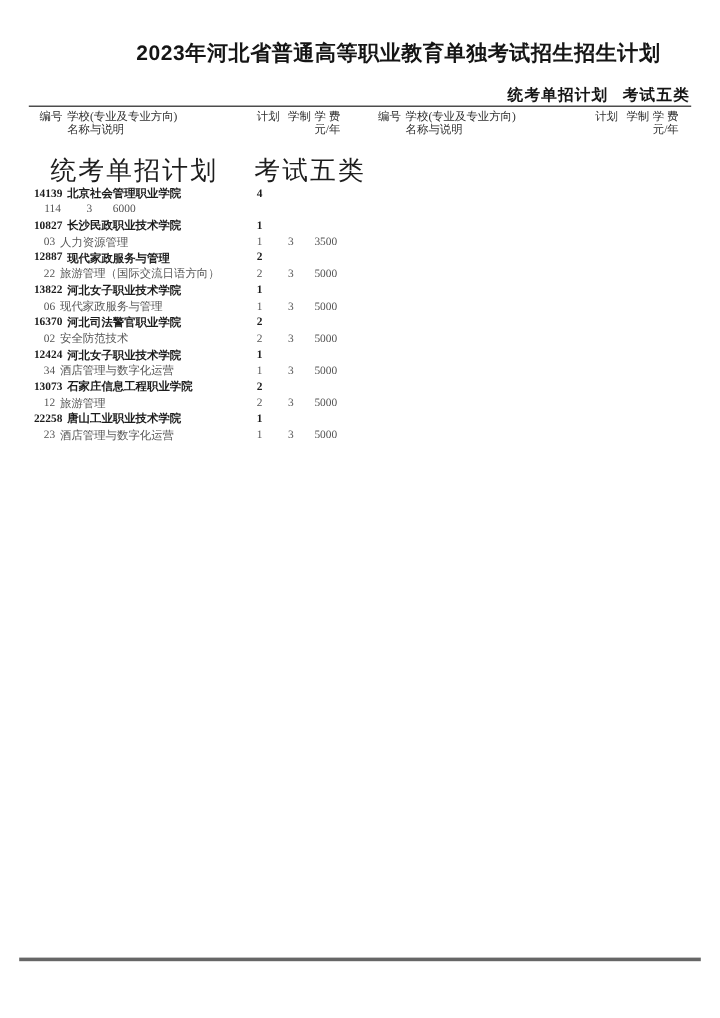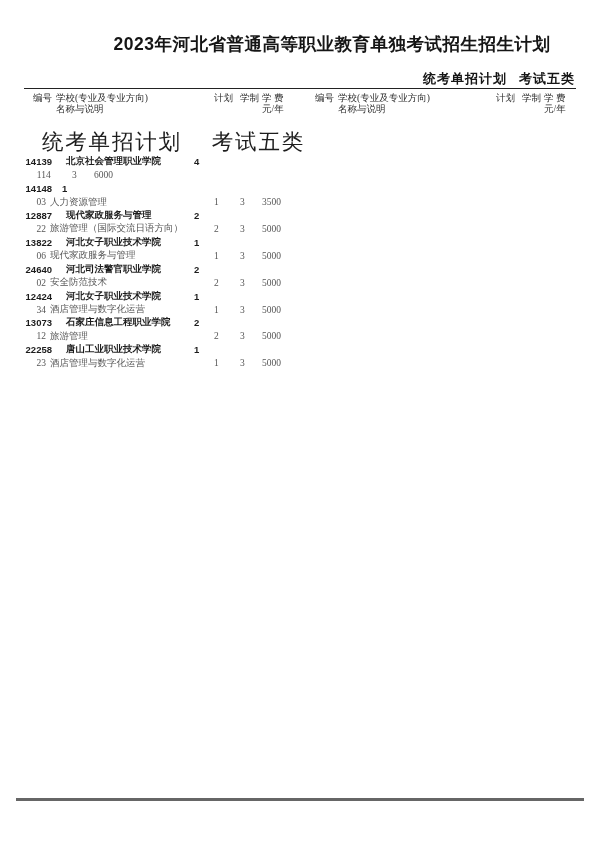--- a/index.html
+++ b/index.html
@@ -36,22 +36,22 @@
   .section-heading{
     position:absolute;top:127px;left:42px;
     font-size:21.5px;color:#1d1d1d;letter-spacing:1.8px;white-space:nowrap;
   }
   .section-heading .gap{margin-left:30px;}
   .rows{
     position:absolute;top:155px;left:24px;width:270px;
   }
   .row{display:flex;height:13.45px;align-items:center;font-size:9.5px;white-space:nowrap;}
   .row-school{
-    font-family:Liberation Sans, sans-serif;
-    font-weight:700;color:#1c1c1c;gap:10px;
+    font-family:Liberation Serif, serif;
+    font-weight:700;color:#1c1c1c;
   }
   .row-major{color:#565656;}
   .row-major .col-code{width:22px;}
   .footer-rule{
     position:absolute;top:798px;left:16px;width:568px;height:2.5px;background:#666;
   }
 </style>
 </head>
 <body>
 
@@ -92,21 +92,22 @@
     <span class="col-years"></span>
     <span class="col-fee"></span>
   </div>
     <div class="row row-major">
     <span class="col-code">11</span>
     <span class="col-plan">4</span>
     <span class="col-years">3</span>
     <span class="col-fee">6000</span>
   </div>
     <div class="row row-school">
-    <span class="col-code">14148</span>
+    <span class="col-code">10827</span>
+    <span class="col-name">长沙民政职业技术学院</span>
     <span class="col-plan">1</span>
     <span class="col-years"></span>
     <span class="col-fee"></span>
   </div>
     <div class="row row-major">
     <span class="col-code">03</span>
     <span class="col-name">人力资源管理</span>
     <span class="col-plan">1</span>
     <span class="col-years">3</span>
     <span class="col-fee">3500</span>
@@ -133,21 +134,21 @@
     <span class="col-fee"></span>
   </div>
     <div class="row row-major">
     <span class="col-code">06</span>
     <span class="col-name">现代家政服务与管理</span>
     <span class="col-plan">1</span>
     <span class="col-years">3</span>
     <span class="col-fee">5000</span>
   </div>
     <div class="row row-school">
-    <span class="col-code">24640</span>
+    <span class="col-code">16370</span>
     <span class="col-name">河北司法警官职业学院</span>
     <span class="col-plan">2</span>
     <span class="col-years"></span>
     <span class="col-fee"></span>
   </div>
     <div class="row row-major">
     <span class="col-code">02</span>
     <span class="col-name">安全防范技术</span>
     <span class="col-plan">2</span>
     <span class="col-years">3</span>

